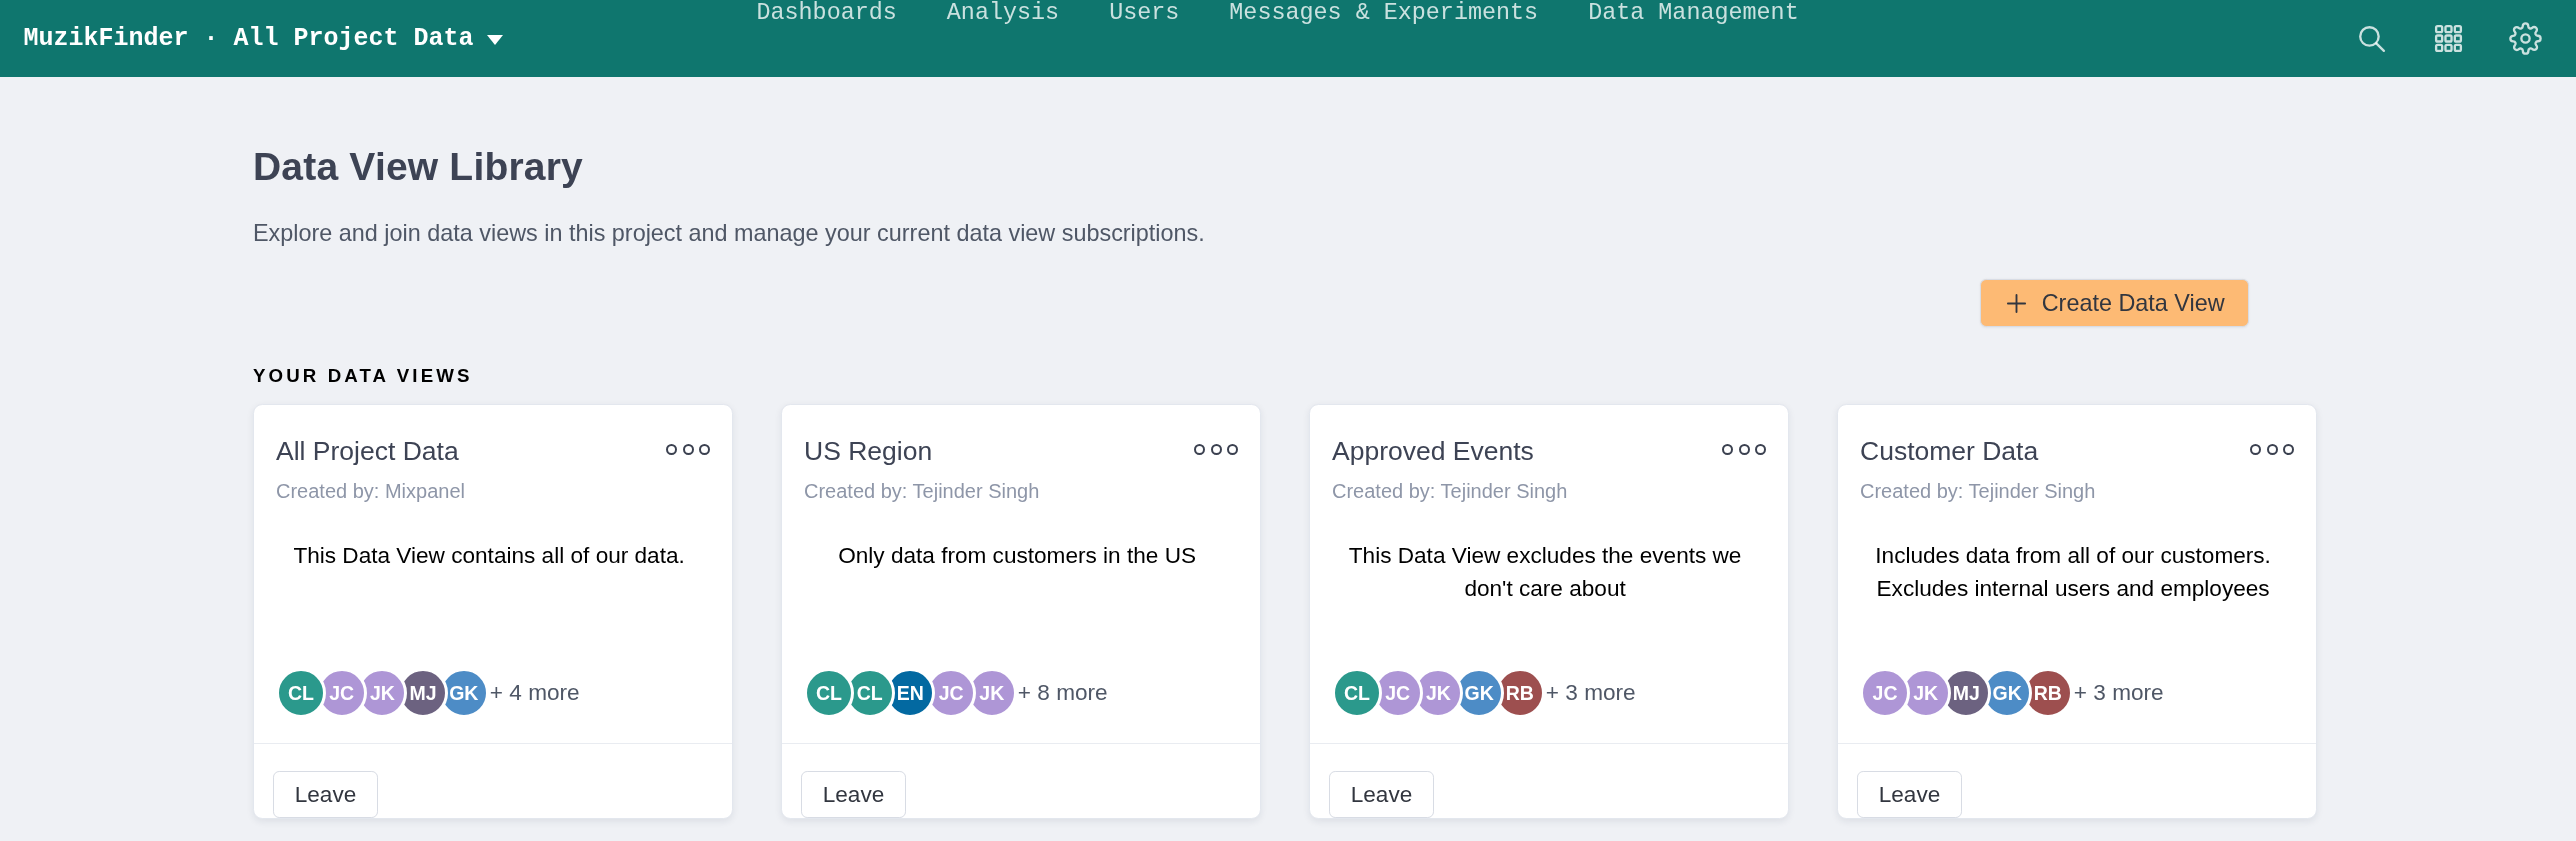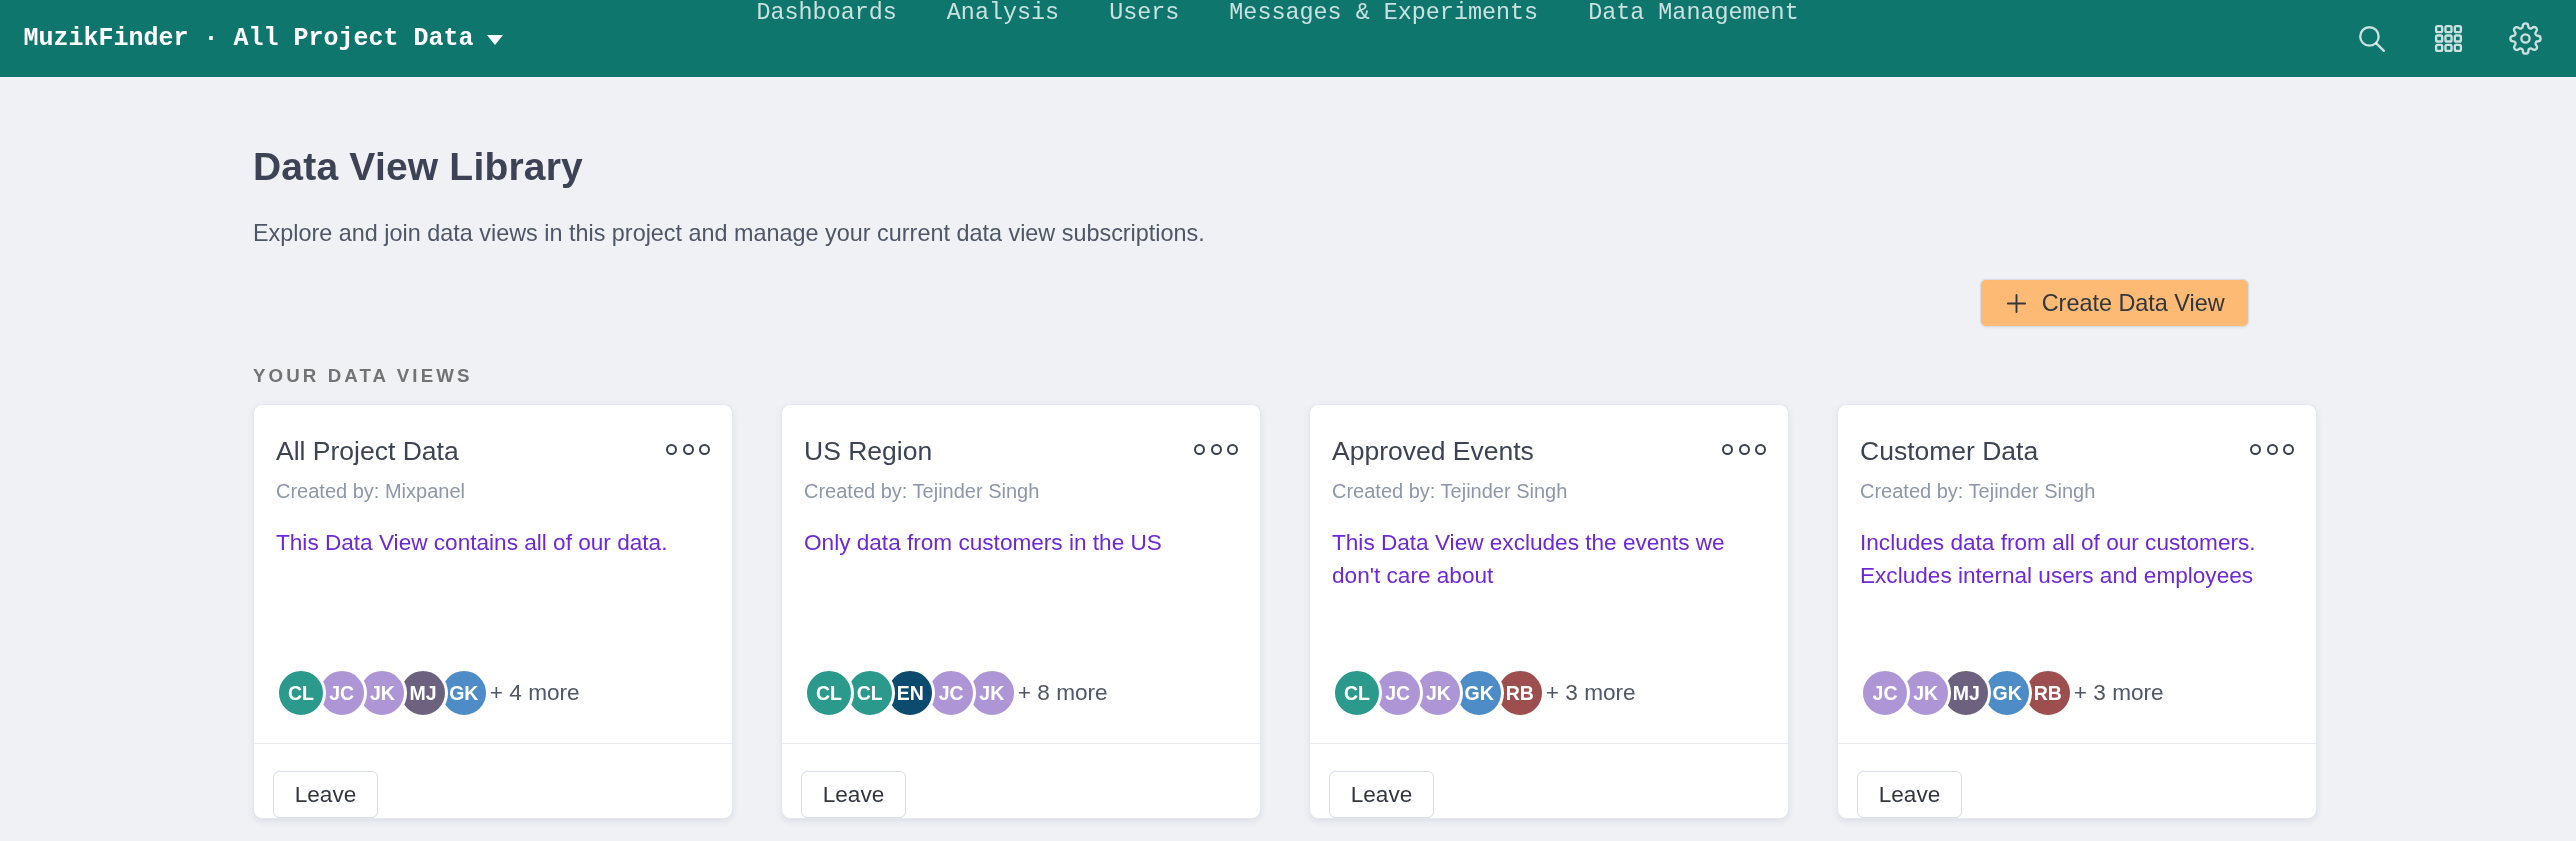--- a/index.html
+++ b/index.html
@@ -105,21 +105,21 @@
     box-shadow: 0 0.8px 2.3px rgba(20,30,50,0.06);
   }
   .create-btn svg { width: 25px; height: 25px; }
 
   
   .section-label {
     margin-top: 118px;
     font-size: 18.7px;
     font-weight: 700;
     letter-spacing: 3.1px;
-    color: #737373;
+    color: #000000;
   }
 
   .cards {
     margin-top: 17px;
     display: flex;
     gap: 48px;
   }
   .card {
     width: 480px;
     height: 415px;
@@ -157,25 +157,26 @@
     border: 2.7px solid #3b4150;
     border-radius: 50%;
     display: inline-block;
   }
   .created-by {
     margin-top: 13.2px;
     font-size: 20px;
     color: #8e96a8;
   }
   .card-desc {
-    margin-top: 24px;
+    margin-top: 37px;
     font-size: 22.6px;
     line-height: 1.45;
-    color: #6d28d9;
+    color: #000000;
     padding-right: 7.8px;
+    text-align: center;
   }
   .members {
     margin-top: auto;
     margin-bottom: 25px;
     display: flex;
     align-items: center;
   }
   .avatar {
     width: 50px; height: 50px;
     border-radius: 50%;
@@ -308,21 +309,21 @@
               <i></i>
               <i></i>
               <i></i>
             </div>
         </div>
         <div class="created-by">Created by: Tejinder Singh</div>
         <p class="card-desc">Only data from customers in the US</p>
         <div class="members">
           <span class="avatar av1" style="background: rgb(43, 153, 140);">CL</span>
           <span class="avatar av2" style="background: rgb(43, 153, 140);">CL</span>
-          <span class="avatar av3" style="background: #0c4a6e;">EN</span>
+          <span class="avatar av3" style="background: #0369a1;">EN</span>
           <span class="avatar av4" style="background: rgb(174, 150, 214);">JC</span>
           <span class="avatar av5" style="background: rgb(174, 150, 214);">JK</span>
           <span class="more-members">+ 8 more</span>
         </div>
       </div>
       <hr class="divider">
       <div class="card-footer">
         <button class="leave-btn">Leave</button>
       </div>
     </article>

